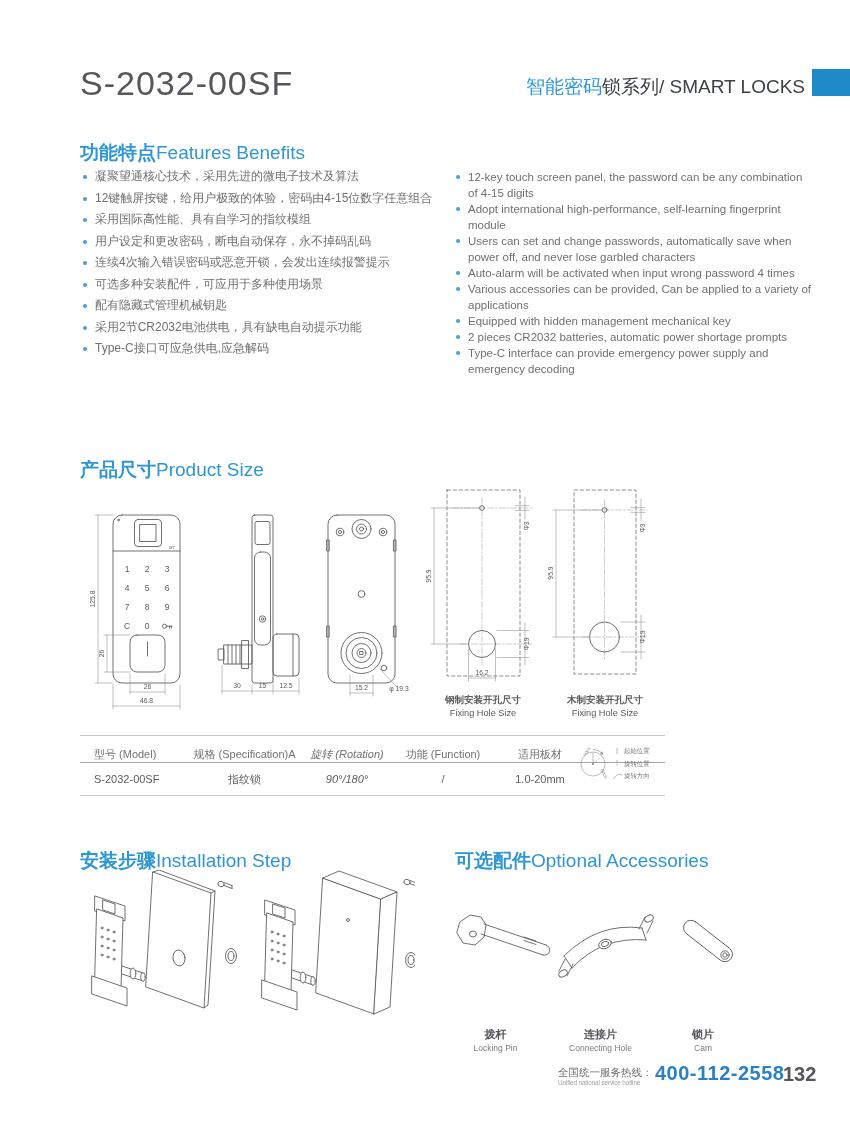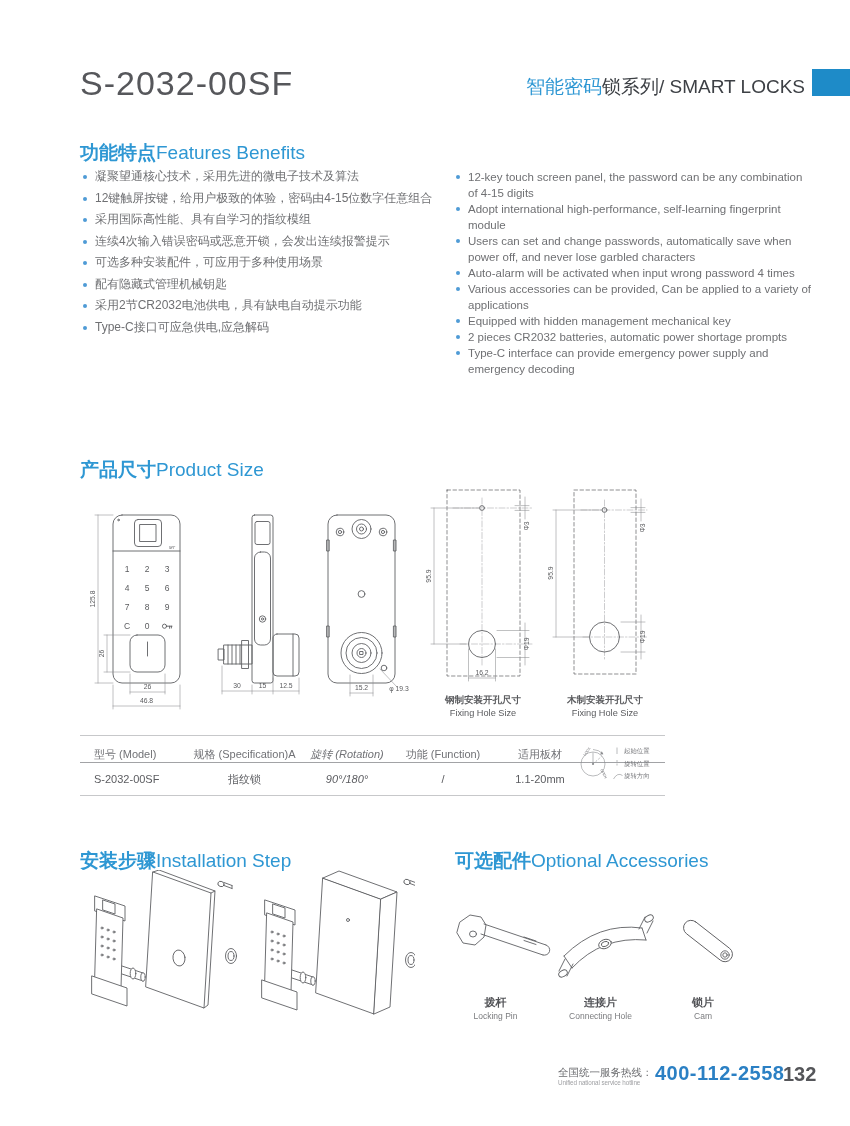--- a/index.html
+++ b/index.html
@@ -60,21 +60,21 @@
   .t-legend { position:absolute; right:-2px; top:-22px; }
   .lg { stroke:#8c8d90; stroke-width:0.6; fill:none; }
   .lg text { stroke:none; fill:#717276; }
   .lgt { font-size:6.4px; }
 
   
   .art { stroke:#5f6063; stroke-width:0.9; fill:#ffffff; stroke-linecap:round; stroke-linejoin:round; }
 
   
   .acc-labels { left:448px; top:995px; width:300px; display:flex; }
-  .acc-cell { text-align:center; }
+  .acc-cell { text-align:center;margin-top:32px; }
   .acc-cell .zh { font-size:11px; color:#525357; font-weight:600; }
   .acc-cell .en { font-size:8.5px; color:#7a7b7e; margin-top:1px; }
 
   
   .hotline { left:558px; top:1067px; line-height:1; }
   .hotline .zh { font-size:10.5px; color:#6b6c6f; }
   .hotline .en { font-size:6.3px; color:#a0a1a4; margin-top:2px; letter-spacing:-0.1px; }
   .phone { left:655px; top:1062px; font-size:20px; font-weight:bold; color:#2b80c4; letter-spacing:0.5px; }
   .page-num { left:783px; top:1063px; font-size:20px; font-weight:bold; color:#55565a; }
 </style>
@@ -89,20 +89,21 @@
   </div>
   <div class="abs corner-box"></div>
 
   <div class="abs sec-head" style="left:80px; top:140px;">
     <span class="zh">功能特点</span><span class="en">Features Benefits</span>
   </div>
   <ul class="abs bullets feat-zh">
     <li>凝聚望通核心技术，采用先进的微电子技术及算法</li>
     <li>12键触屏按键，给用户极致的体验，密码由4-15位数字任意组合</li>
     <li>采用国际高性能、具有自学习的指纹模组</li>
+    <li>用户设定和更改密码，断电自动保存，永不掉码乱码</li>
     <li>连续4次输入错误密码或恶意开锁，会发出连续报警提示</li>
     <li>可选多种安装配件，可应用于多种使用场景</li>
     <li>配有隐藏式管理机械钥匙</li>
     <li>采用2节CR2032电池供电，具有缺电自动提示功能</li>
     <li>Type-C接口可应急供电,应急解码</li>
   </ul>
   <ul class="abs bullets feat-en">
     <li>12-key touch screen panel, the password can be any combination of 4-15 digits</li>
     <li>Adopt international high-performance, self-learning fingerprint module</li>
     <li>Users can set and change passwords, automatically save when power off, and never lose garbled characters</li>
@@ -276,21 +277,21 @@
       <div class="tc2">规格 (Specification)A</div>
       <div class="tc3">旋转 (Rotation)</div>
       <div class="tc4">功能 (Function)</div>
       <div class="tc5">适用板材</div>
     </div>
     <div class="t-row">
       <div class="tc1">S-2032-00SF</div>
       <div class="tc2">指纹锁</div>
       <div class="tc3">90°/180°</div>
       <div class="tc4">/</div>
-      <div class="tc5">1.1-20mm</div>
+      <div class="tc5">1.0-20mm</div>
       <svg class="t-legend" width="88" height="44" viewBox="0 0 88 44">
         <g class="lg">
           <circle cx="14" cy="23" r="12"></circle>
           <circle cx="14" cy="23" r="1.1" fill="#8c8d90" stroke="none"></circle>
           <line x1="14" y1="23" x2="14" y2="11.5"></line>
           <line x1="14" y1="23" x2="22.5" y2="15.5" stroke-dasharray="2 1.5"></line>
           <path d="M14,8.5 A14.5,14.5 0 0 1 24,13"></path>
           <path d="M22.8,10.3 l1.6,3 -3.3,0.3 z" fill="#8c8d90" stroke="none"></path>
           <text transform="rotate(-52 7 12)" x="4" y="13" font-size="3.6">LOCK</text>
           <text transform="rotate(62 23 30)" x="21" y="31" font-size="3.6">OPEN</text>

